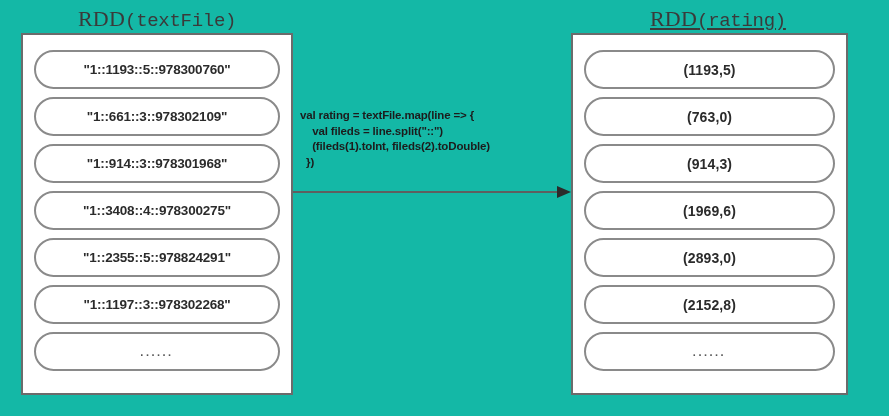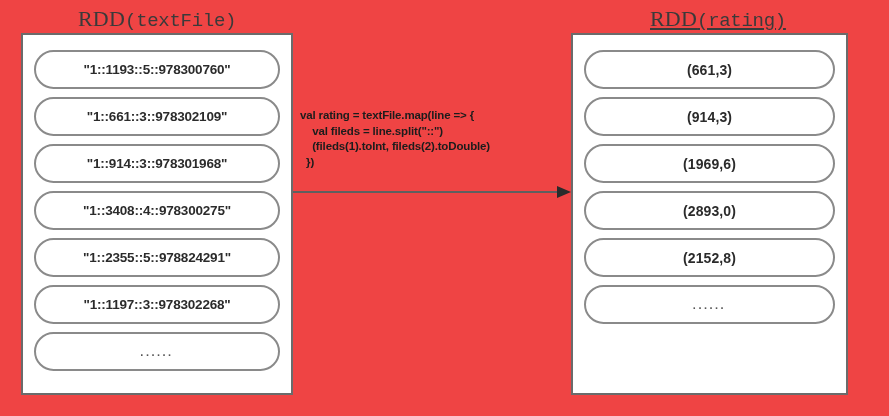--- a/index.html
+++ b/index.html
@@ -4,21 +4,21 @@
 <style>
   html, body {
     margin: 0;
     padding: 0;
     background: #ffffff;
   }
   #canvas {
     position: relative;
     width: 889px;
     height: 416px;
-    background: #ef4444;
+    background: #14b8a6;
     overflow: hidden;
     font-family: "Liberation Sans", sans-serif;
   }
 
   
   .rdd-title {
     position: absolute;
     white-space: nowrap;
     color: #3a3a3a;
     font-size: 22px;
@@ -138,21 +138,22 @@
 
   <div id="transform-arrow">
     <svg width="278" height="14" viewBox="0 0 278 14">
       <line x1="0" y1="7" x2="266" y2="7" stroke="#5f5f5f" stroke-width="2.2"></line>
       <polygon points="264,1 278,7 264,13" fill="#2b2b2b"></polygon>
     </svg>
   </div>
 
   <div class="rdd-box" id="rdd-box-right">
     <div class="rdd-rows">
-      <div class="record-pill right-pill">(661,3)</div>
+      <div class="record-pill right-pill">(1193,5)</div>
+      <div class="record-pill right-pill">(763,0)</div>
       <div class="record-pill right-pill">(914,3)</div>
       <div class="record-pill right-pill">(1969,6)</div>
       <div class="record-pill right-pill">(2893,0)</div>
       <div class="record-pill right-pill">(2152,8)</div>
       <div class="record-pill ellipsis-pill">......</div>
     </div>
   </div>
 
 </div>
 

